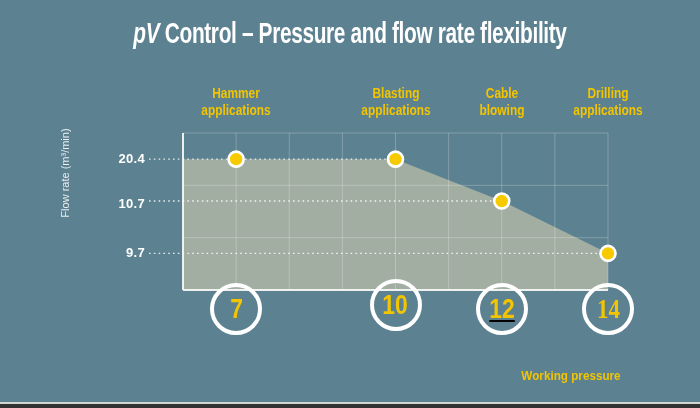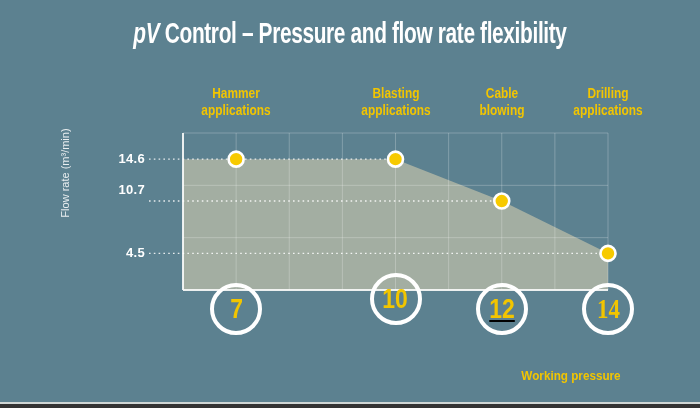--- a/index.html
+++ b/index.html
@@ -86,41 +86,41 @@
       <line x1="149" y1="253.3666666666667" x2="608" y2="253.3666666666667" class="dash"></line>
       <circle cx="236.125" cy="159.16666666666666" r="7.5" class="dot" fill="#f7ca00"></circle>
       <circle cx="395.5" cy="159.16666666666666" r="7.5" class="dot" fill="#f7ca00"></circle>
       <circle cx="501.75" cy="201.03333333333336" r="7.5" class="dot" fill="#f7ca00"></circle>
       <circle cx="608" cy="253.3666666666667" r="7.5" class="dot" fill="#f7ca00"></circle>
     </svg>
 
   <div class="ylabel">Flow rate (m³/min)</div>
 
   <div id="y-ticks">
-      <div class="ytick" style="top: 151.167px;">14.6</div>
-      <div class="ytick" style="top: 182px;">10.7</div>
-      <div class="ytick" style="top: 245.367px;">4.5</div>
+      <div class="ytick" style="top: 151.167px;">20.4</div>
+      <div class="ytick" style="top: 196px;">10.7</div>
+      <div class="ytick" style="top: 245.367px;">9.7</div>
     </div>
 
   <div id="app-labels">
       <div class="app-label" style="left: 171.125px; top: 85px;">Hammer
 applications</div>
       <div class="app-label" style="left: 330.5px; top: 85px;">Blasting
 applications</div>
       <div class="app-label" style="left: 436.75px; top: 85px;">Cable
 blowing</div>
       <div class="app-label" style="left: 543px; top: 85px;">Drilling
 applications</div>
     </div>
 
   <div id="pressure-circles">
       <div class="pcircle" style="left: 210.125px; top: 283px;">
         <span>7</span>
       </div>
-      <div class="pcircle" style="left: 369.5px; top: 273px; text-align: right;">
+      <div class="pcircle" style="left: 369.5px; top: 279px; text-align: right;">
         <span>10</span>
       </div>
       <div class="pcircle" style="left: 475.75px; top: 283px; text-decoration: underline;">
         <span>12</span>
       </div>
       <div class="pcircle" style="left: 582px; top: 283px; font-family: Liberation Serif, serif;">
         <span>14</span>
       </div>
     </div>
 

